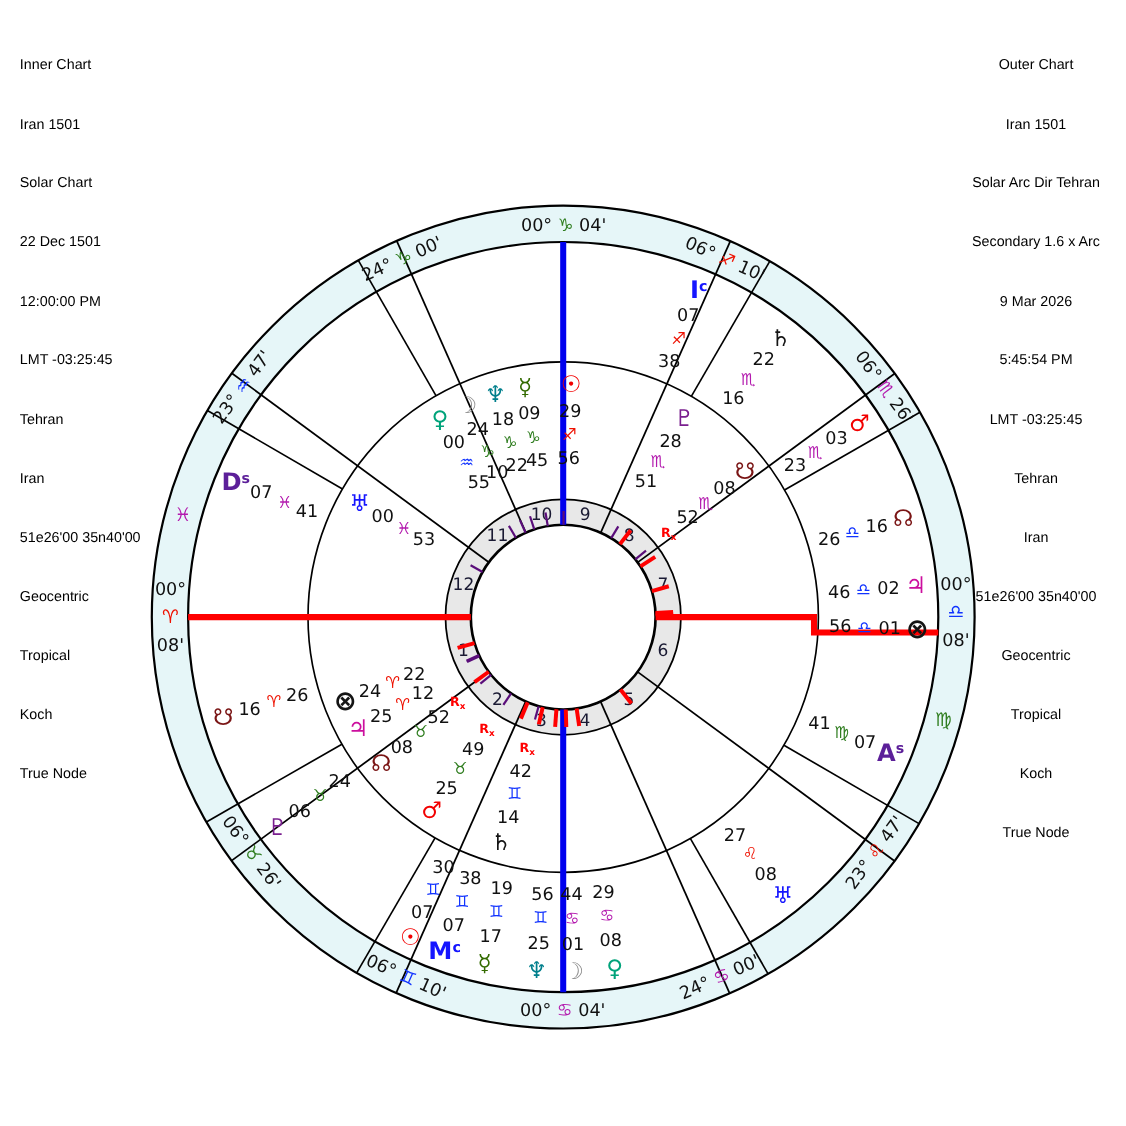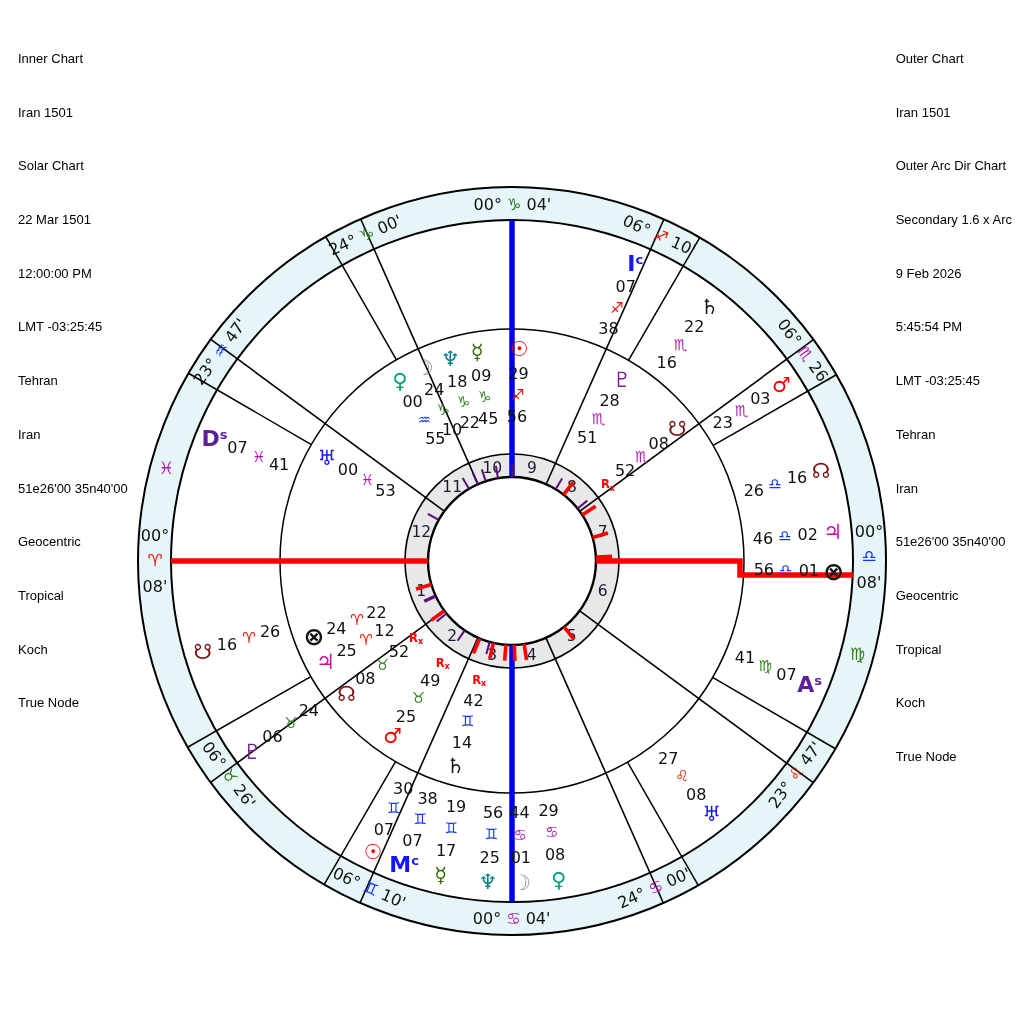--- a/index.html
+++ b/index.html
@@ -1,47 +1,47 @@
 <!DOCTYPE html>
 <html><head>
 <meta charset="utf-8">
 <style>
   html,body{margin:0;padding:0;background:#fff;}
   .stage{position:relative;width:1024px;height:1024px;background:#fff;overflow:hidden;
          font-family:"Liberation Sans",sans-serif;}
   .hdr{position:absolute;top:14px;font-size:13px;line-height:17.9px;color:#000;white-space:pre;}
   .hdr.left{left:18px;text-align:left;}
-  .hdr.right{right:12px;text-align:left;}
+  .hdr.right{right:24px;text-align:center;}
   svg text{font-family:"DejaVu Sans",sans-serif;}
 </style>
 </head>
 <body>
 
 <div class="stage">
   <div class="hdr left">
     <div>Inner Chart</div>
     <div>Iran 1501</div>
     <div>Solar Chart</div>
-    <div>22 Mar 1501</div>
+    <div>22 Dec 1501</div>
     <div>12:00:00 PM</div>
     <div>LMT -03:25:45</div>
     <div>Tehran</div>
     <div>Iran</div>
     <div>51e26'00 35n40'00</div>
     <div>Geocentric</div>
     <div>Tropical</div>
     <div>Koch</div>
     <div>True Node</div>
   </div>
   <div class="hdr right">
     <div>Outer Chart</div>
     <div>Iran 1501</div>
-    <div>Outer Arc Dir Chart</div>
+    <div>Solar Arc Dir Tehran</div>
     <div>Secondary 1.6 x Arc</div>
-    <div>9 Feb 2026</div>
+    <div>9 Mar 2026</div>
     <div>5:45:54 PM</div>
     <div>LMT -03:25:45</div>
     <div>Tehran</div>
     <div>Iran</div>
     <div>51e26'00 35n40'00</div>
     <div>Geocentric</div>
     <div>Tropical</div>
     <div>Koch</div>
     <div>True Node</div>
   </div>

